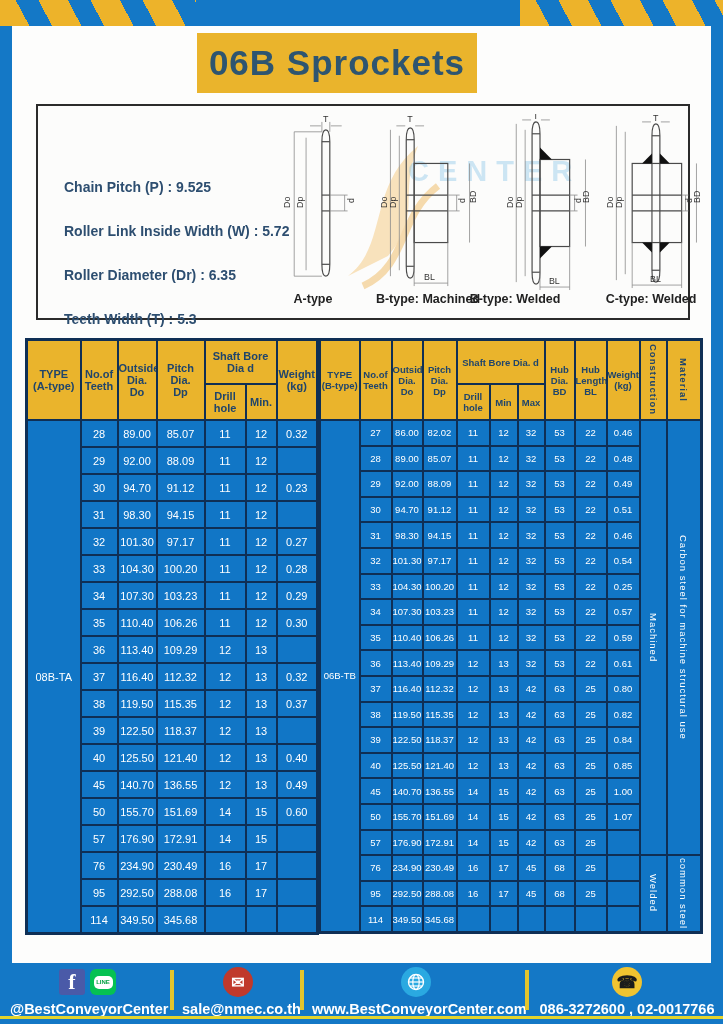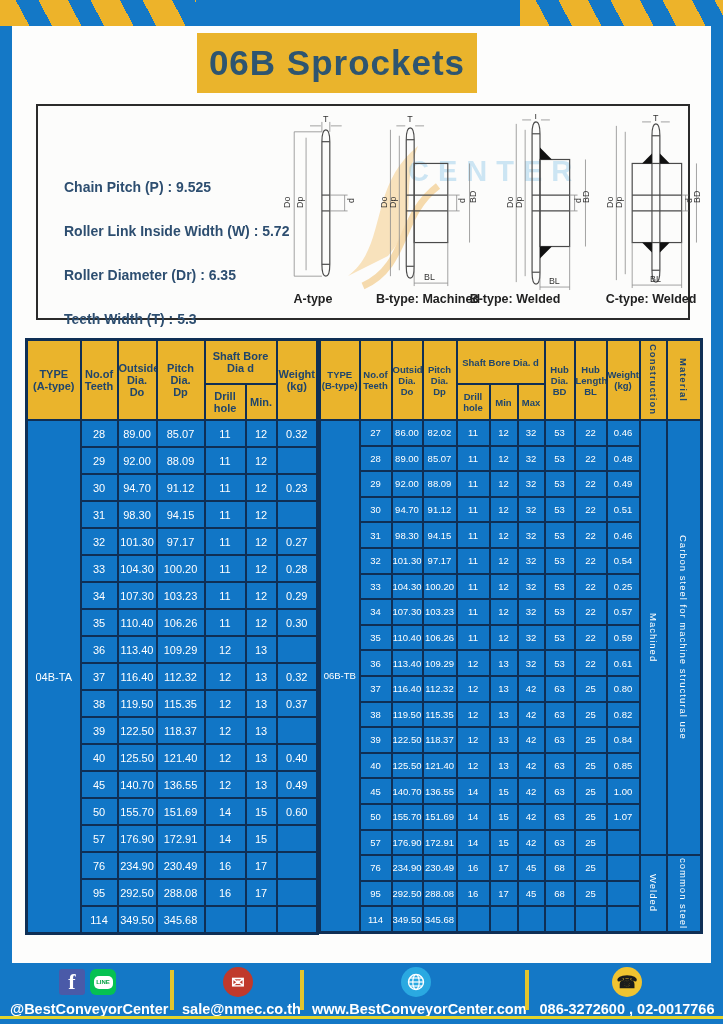--- a/index.html
+++ b/index.html
@@ -254,21 +254,21 @@
       <th rowspan="2">Weight
 (kg)</th>
     </tr>
     <tr>
       <th>Drill hole</th>
       <th>Min.</th>
     </tr>
   </thead>
   <tbody>
       <tr>
-        <td rowspan="19">04B-TA</td>
+        <td rowspan="19">08B-TA</td>
         <td>28</td>
         <td>89.00</td>
         <td>85.07</td>
         <td>11</td>
         <td>12</td>
         <td>0.32</td>
       </tr>
       <tr>
         <td>29</td>
         <td>92.00</td>

